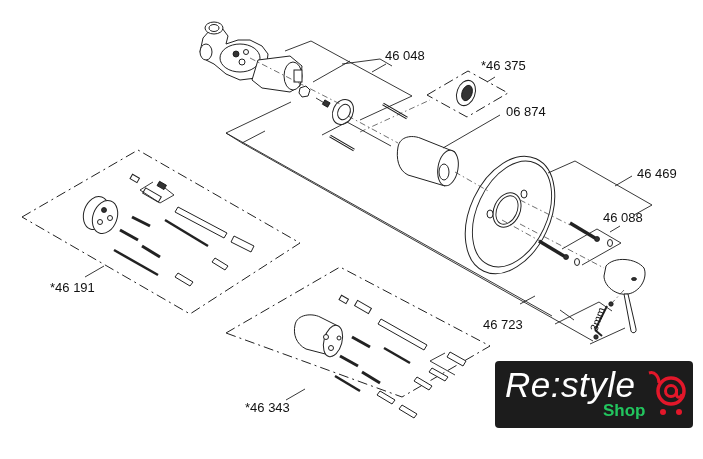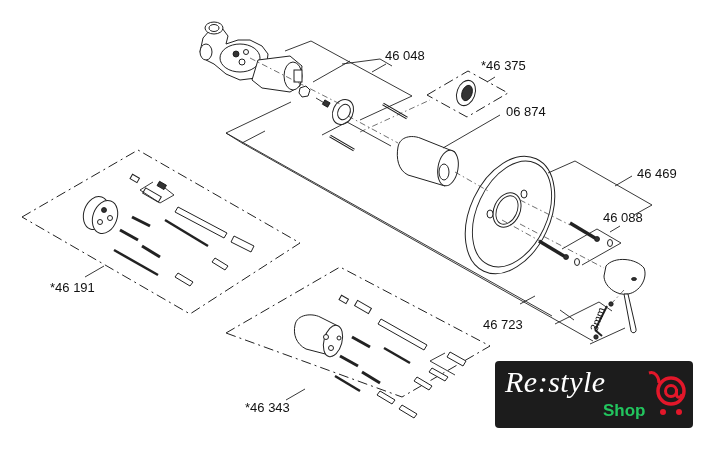--- a/index.html
+++ b/index.html
@@ -6,21 +6,21 @@
   body { width:703px; height:459px; position:relative; overflow:hidden; font-family:"Liberation Sans", sans-serif; }
   #stage { position:absolute; left:0; top:0; width:703px; height:459px;text-align:right; }
   svg text { font-family:"Liberation Sans", sans-serif; fill:#111; }
   .part-label { font-size:13px; }
   .ln { stroke:#222; stroke-width:0.9; fill:none; }
   .dash { stroke:#222; stroke-width:1; fill:none; stroke-dasharray:10 4 2 4; }
   .axis { stroke:#333; stroke-width:0.7; fill:none; stroke-dasharray:6 3 1.5 3; }
   .part { stroke:#222; stroke-width:1; fill:#fff; }
   .dark { fill:#333; stroke:#111; stroke-width:0.8; }
   #logo { position:absolute; left:495px; top:361px; width:198px; height:67px; background:#1c1c1c; border-radius:4px; }
-  #logo .re { position:absolute; left:10px; top:4px; color:#fff; font-family:Liberation Serif, serif; font-style:italic; font-size:30px; letter-spacing:0.5px; }
+  #logo .re { position:absolute; left:10px; top:4px; color:#fff; font-family:Liberation Sans, sans-serif; font-style:italic; font-size:35px; letter-spacing:0.5px; }
   #logo .shop { position:absolute; left:108px; top:40px; color:#22c55e; font-family:"Liberation Sans", sans-serif; font-weight:bold; font-size:17px; }
   #logo .at { position:absolute; left:150px; top:8px; width:42px; height:48px; }
 </style>
 </head>
 <body>
 
 <div id="stage">
 <svg width="703" height="459" viewBox="0 0 703 459">
 
   <g>

